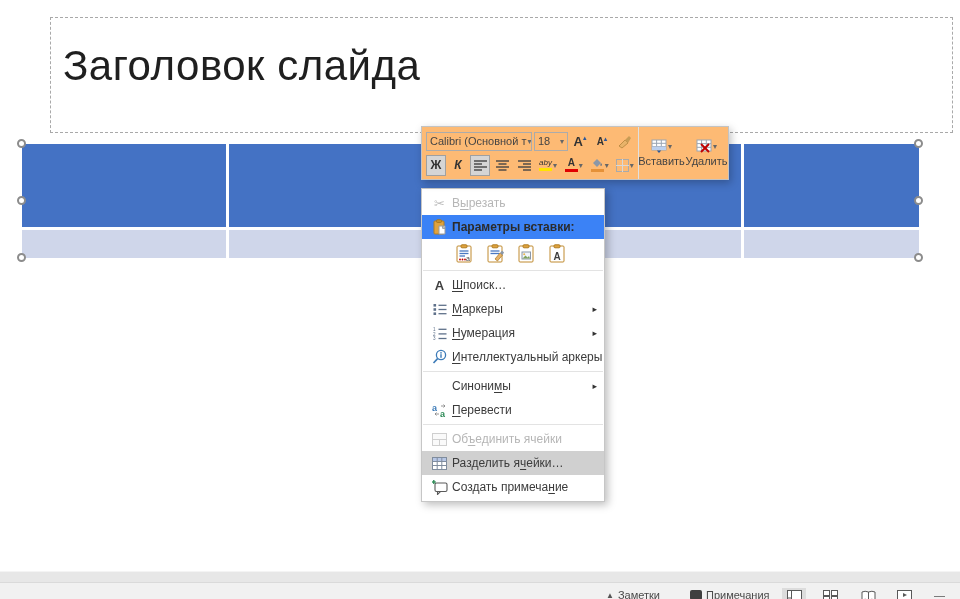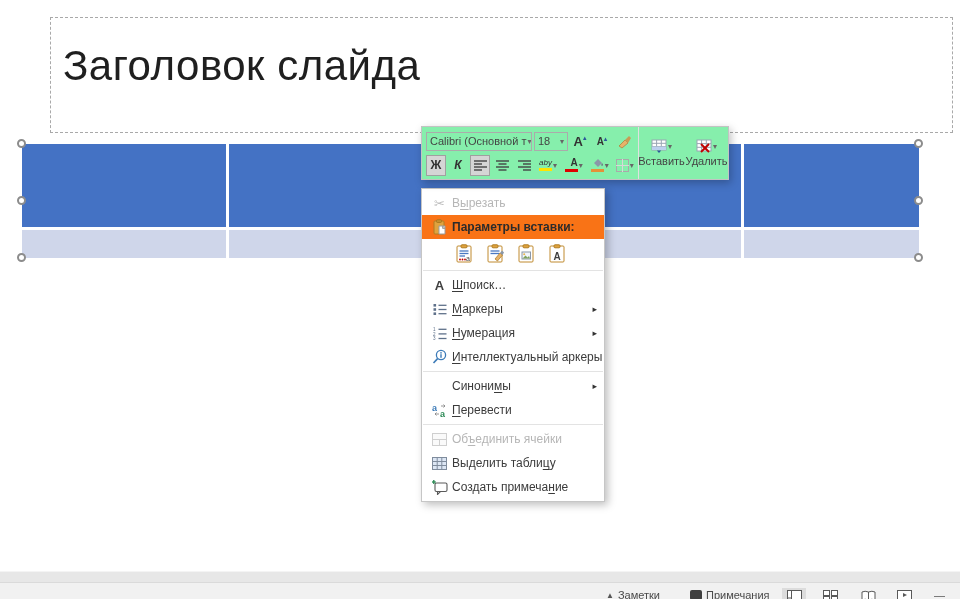--- a/index.html
+++ b/index.html
@@ -12,51 +12,51 @@
               font-weight:400;letter-spacing:.5px}
   
   .ppt-table{position:absolute;left:22px;top:144px;width:897px;height:114px;
              display:grid;grid-template-columns:204px 512px 1fr;grid-template-rows:83px 1fr;
              gap:3px;background:#fff}
   .cell-h{background:#4472C4}
   .cell-b{background:#CFD6EA}
   .handle{position:absolute;width:9px;height:9px;border:2px solid #8c8c8c;background:#fff;
           border-radius:50%;box-sizing:border-box;z-index:3}
   
-  .mtb{position:absolute;left:421px;top:126px;width:308px;height:54px;background:#86efac;
+  .mtb{position:absolute;left:421px;top:126px;width:308px;height:54px;background:#fdba74;
        border:1px solid #c3c3c3;box-shadow:2px 3px 8px rgba(0,0,0,.25);z-index:6;
        display:flex;box-sizing:border-box}
   .mtb-left{width:216px;display:flex;flex-direction:column;padding:2px 2px 2px 4px;box-sizing:border-box}
   .mtb-row{height:25px;display:flex;align-items:center;gap:2px}
   .combo{border:1px solid #ababab;height:19px;display:flex;align-items:center;
          justify-content:space-between;padding:0 3px;font-size:11px;color:#444;box-sizing:border-box}
   .combo.font{width:106px;white-space:nowrap;overflow:hidden}
   .combo.size{width:34px}
   .tbtn{height:21px;min-width:20px;display:flex;align-items:center;justify-content:center;
         font-size:12px;color:#333;border:1px solid transparent;box-sizing:border-box}
   .tbtn.pressed{background:#d5d5d5;border-color:#a0a0a0}
   .dd{font-size:8px;color:#666;margin-left:1px}
-  .stack{display:flex;flex-direction:column;align-items:flex-end;line-height:1}
+  .stack{display:flex;flex-direction:column;align-items:center;line-height:1}
   .mtb-right{flex:1;border-left:1px solid #e0e0e0;display:flex}
   .vbtn{width:45px;display:flex;flex-direction:column;align-items:center;justify-content:center;gap:2px}
   .vbtn .lbl{font-size:11px;color:#444}
   .colorbar{display:block;width:13px;height:3px;margin-top:1px}
   .minitxt{font-size:8px;color:#333;line-height:1}
   
   .menu{position:absolute;left:421px;top:188px;width:184px;background:#fff;
         border:1px solid #c6c6c6;box-shadow:3px 3px 8px rgba(0,0,0,.25);z-index:5;
         padding:2px 0;box-sizing:border-box}
   .mi{height:24px;display:flex;align-items:center;padding:0 7px 0 5px;font-size:12px;color:#3b3b3b}
   .mi .mic{width:25px;display:flex;align-items:center;justify-content:center;flex:none}
   .mi .mlb{white-space:nowrap}
   .mi u{text-underline-offset:2px}
   .mi.disabled{color:#b6b6b6}
   .mi.hl{background:#d0d0d0}
   .mi .sub{margin-left:auto;font-size:9px;color:#333}
-  .mi.header{background:#f97316;font-weight:700;color:#2b2b2b}
+  .mi.header{background:#3b82f6;font-weight:700;color:#2b2b2b}
   .msep{height:1px;background:#e3e3e3;margin:2px 1px}
   .paste-row{display:flex;gap:9px;padding:3px 0 4px 32px}
   .pbtn{width:22px;height:22px;display:flex;align-items:center;justify-content:center}
   
   .scroll-strip{position:absolute;left:0;top:571px;width:960px;height:11px;background:#e7e7e7;
                 border-top:1px solid #f4f4f4;box-sizing:border-box}
   .status-bar{position:absolute;left:0;top:582px;width:960px;height:17px;background:#f1f1f1;
               border-top:1px solid #dadada;box-sizing:border-box}
   .sb-item{position:absolute;top:6px;display:flex;align-items:center;gap:4px;
            font-size:11px;color:#4a4a4a}
@@ -383,35 +383,33 @@
     <span class="mic">
       <svg width="15" height="13" viewBox="0 0 15 13">
           <rect x="0.5" y="0.5" width="14" height="12" fill="#fafafa" stroke="#cfcfcf"></rect>
           <line x1="0.5" y1="6.5" x2="14.5" y2="6.5" stroke="#cfcfcf"></line>
           <line x1="7.5" y1="6.5" x2="7.5" y2="12.5" stroke="#cfcfcf"></line>
         </svg>
     </span>
     <span class="mlb"><span>Об</span><u>ъ</u><span>единить ячейки</span></span>
   </div>
 
-
-  <div class="mi">
+  <div class="mi hl">
     <span class="mic">
       <svg width="15" height="13" viewBox="0 0 15 13">
-          <rect x="0.5" y="0.5" width="14" height="12" fill="#dce6f4" stroke="#7f8c9d"></rect>
-          <g stroke="#7f8c9d">
-            <line x1="5.2" y1="0.5" x2="5.2" y2="12.5"></line>
-            <line x1="9.8" y1="0.5" x2="9.8" y2="12.5"></line>
-            <line x1="0.5" y1="4.5" x2="14.5" y2="4.5"></line>
-            <line x1="0.5" y1="8.5" x2="14.5" y2="8.5"></line>
-          </g>
-        </svg>
-    </span>
-    <span class="mlb"><span>Выделить табли</span><u>ц</u><span>у</span></span>
-  </div>
+          <rect x="0.5" y="0.5" width="14" height="12" fill="#fff" stroke="#7f8c9d"></rect>
+          <rect x="0.5" y="0.5" width="14" height="4" fill="#b7c7e6" stroke="#7f8c9d"></rect>
+          <line x1="5.2" y1="0.5" x2="5.2" y2="12.5" stroke="#7f8c9d"></line>
+          <line x1="9.8" y1="0.5" x2="9.8" y2="12.5" stroke="#7f8c9d"></line>
+          <line x1="0.5" y1="8.5" x2="14.5" y2="8.5" stroke="#7f8c9d"></line>
+        </svg>
+    </span>
+    <span class="mlb"><span>Разделить я</span><u>ч</u><span>ейки…</span></span>
+  </div>
+
 
 
   <div class="mi">
     <span class="mic">
       <svg width="16" height="15" viewBox="0 0 16 15">
           <rect x="3" y="3" width="12" height="8.5" rx="1.5" fill="#fff" stroke="#5a5a5a" stroke-width="1.1"></rect>
           <path d="M5.5 11.5 L5.5 14.5 L8.5 11.5 Z" fill="#fff" stroke="#5a5a5a" stroke-width="1.1"></path>
           <g stroke="#2e8b57" stroke-width="1.4">
             <line x1="1.8" y1="0" x2="1.8" y2="4"></line>
             <line x1="0" y1="2" x2="3.8" y2="2"></line>

